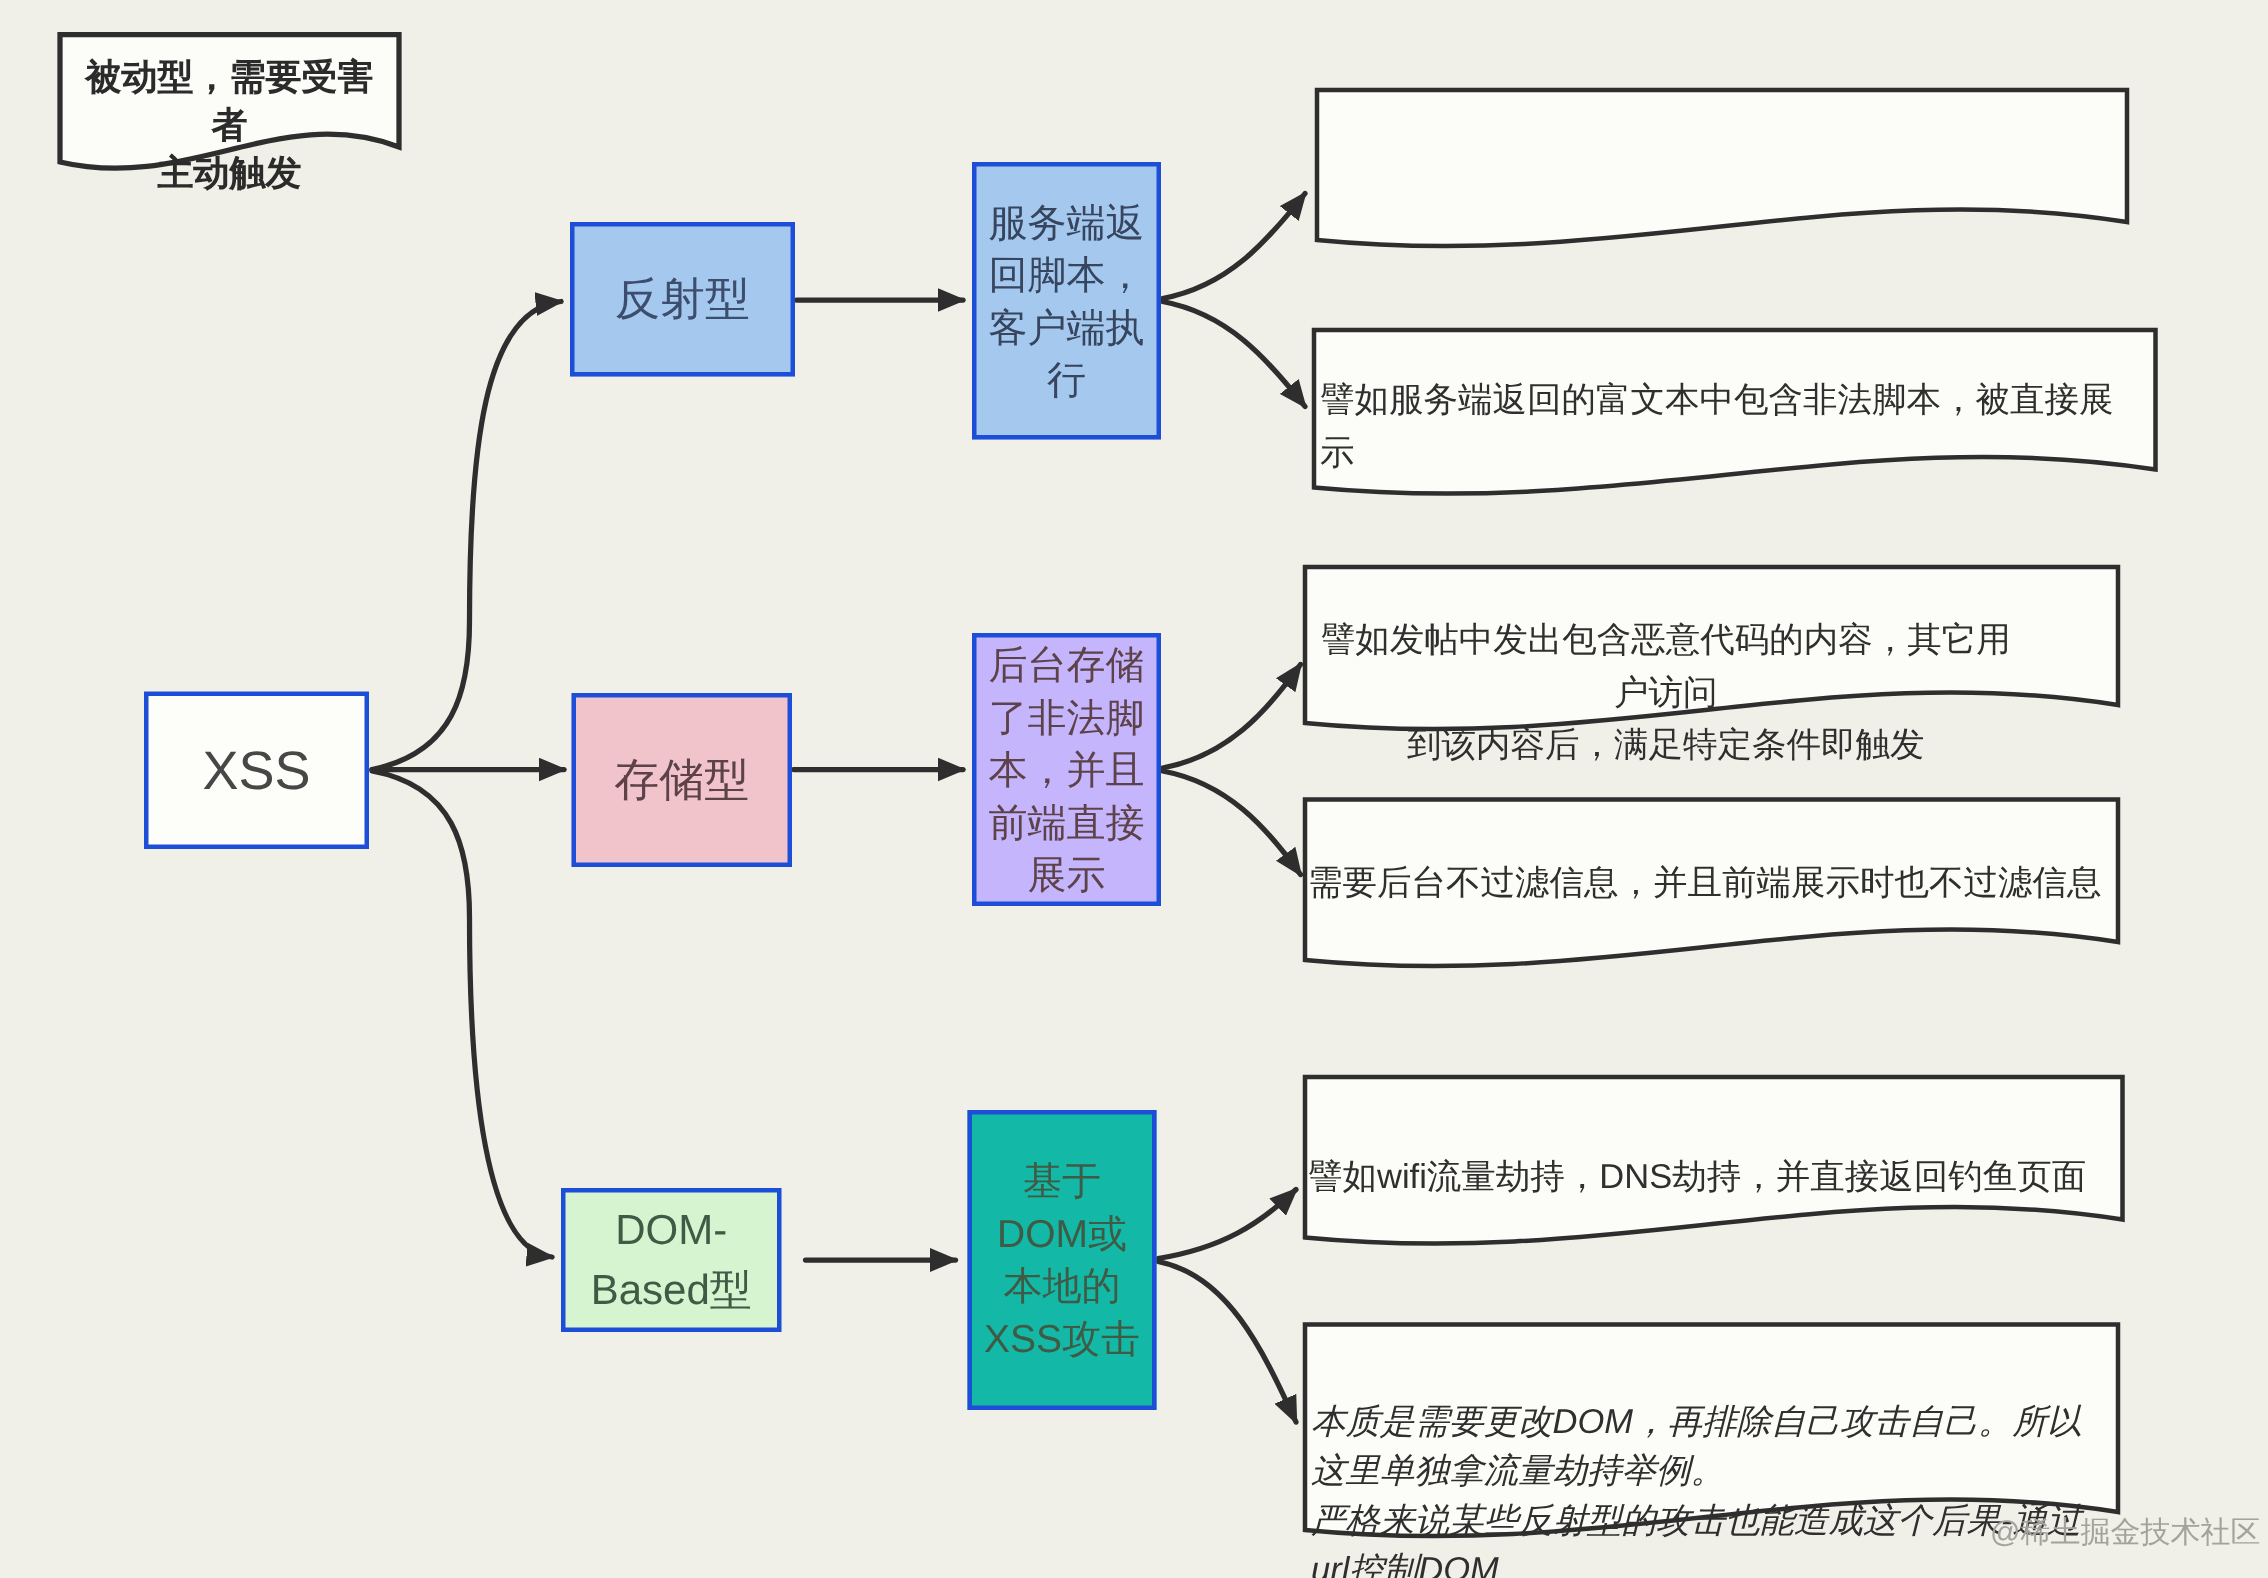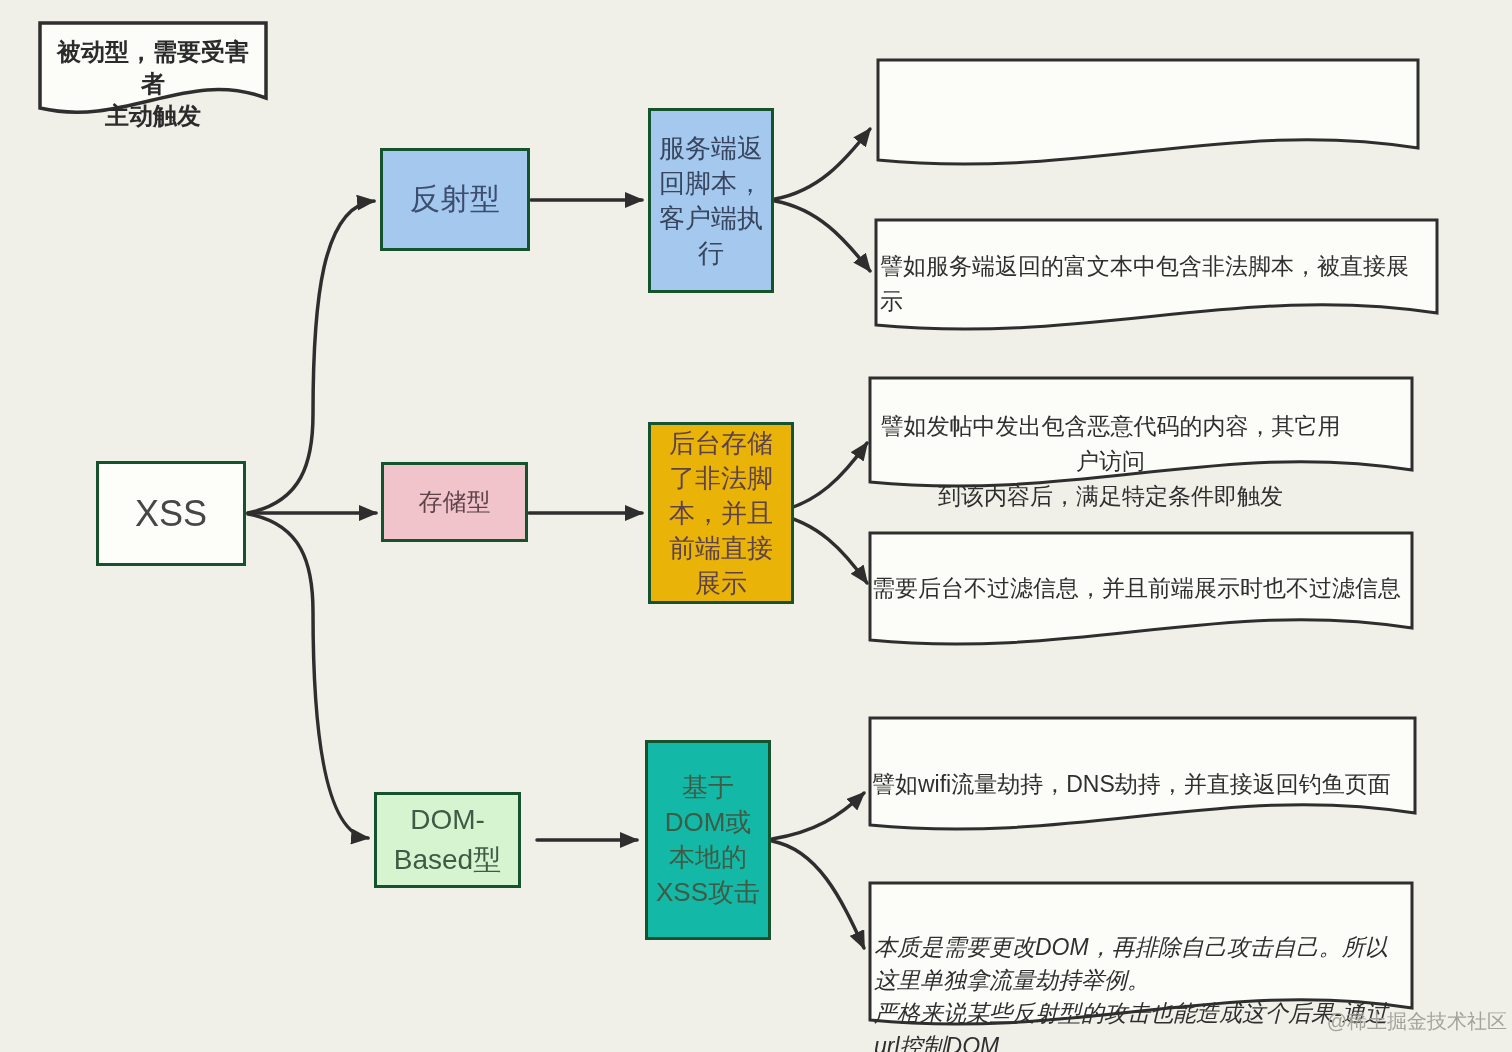--- a/index.html
+++ b/index.html
@@ -1,31 +1,31 @@
 <!DOCTYPE html>
 <html><head>
 <meta charset="utf-8">
 <style>
   html,body{margin:0;padding:0;background:#f0efe8;}
   #canvas{position:relative;width:1512px;height:1052px;background:#f0efe8;overflow:hidden;
           font-family:"Liberation Sans",sans-serif;padding-left:43px;}
   #wires{position:absolute;left:0;top:0;z-index:1;}
-  .box{position:absolute;box-sizing:border-box;border:3px solid #14532d;display:flex;
+  .box{position:absolute;box-sizing:border-box;border:3px solid #1d4ed8;display:flex;
        align-items:center;justify-content:center;text-align:center;z-index:2;}
   #xss-box{left:96px;top:461px;width:150px;height:105px;background:#fdfdfa;
            font-size:36px;color:#474747;}
   #reflected-box{left:380px;top:148px;width:150px;height:103px;background:#a5c8ef;
            font-size:30px;color:#3c4d6d;}
-  #stored-box{left:381px;top:462px;width:147px;height:80px;background:#f1c3cb;
-           font-size:24px;color:#5d4349;}
+  #stored-box{left:381px;top:462px;width:147px;height:116px;background:#f1c3cb;
+           font-size:30px;color:#5d4349;}
   #dom-box{left:374px;top:792px;width:147px;height:96px;background:#d6f4d0;
            font-size:28px;line-height:40px;color:#3f5b46;}
   .detail{font-size:26px;line-height:35px;}
   #reflected-detail{left:648px;top:108px;width:126px;height:185px;background:#a5c8ef;color:#37455e;}
-  #stored-detail{left:648px;top:422px;width:146px;height:182px;background:#eab308;color:#5d4349;}
+  #stored-detail{left:648px;top:422px;width:126px;height:182px;background:#c4b5fd;color:#5d4349;}
   #dom-detail{left:645px;top:740px;width:126px;height:200px;background:#14b8a6;color:#3f5b46;}
   .note-text{position:absolute;z-index:2;font-size:23px;line-height:35px;color:#2f2f2f;}
   #note1-text{left:880px;top:73px;width:536px;text-align:center;}
   #note2-text{left:880px;top:249px;width:553px;}
   #note3-text{left:872px;top:409px;width:477px;text-align:center;}
   #note4-text{left:872px;top:571px;width:538px;}
   #note5-text{left:872px;top:767px;width:540px;}
   #note6-text{left:874px;top:931px;width:536px;line-height:33px;font-style:italic;}
   #banner-text{position:absolute;left:46px;top:36px;width:214px;z-index:2;text-align:center;
                font-weight:bold;font-size:24px;line-height:32px;color:#2b2b2b;}

